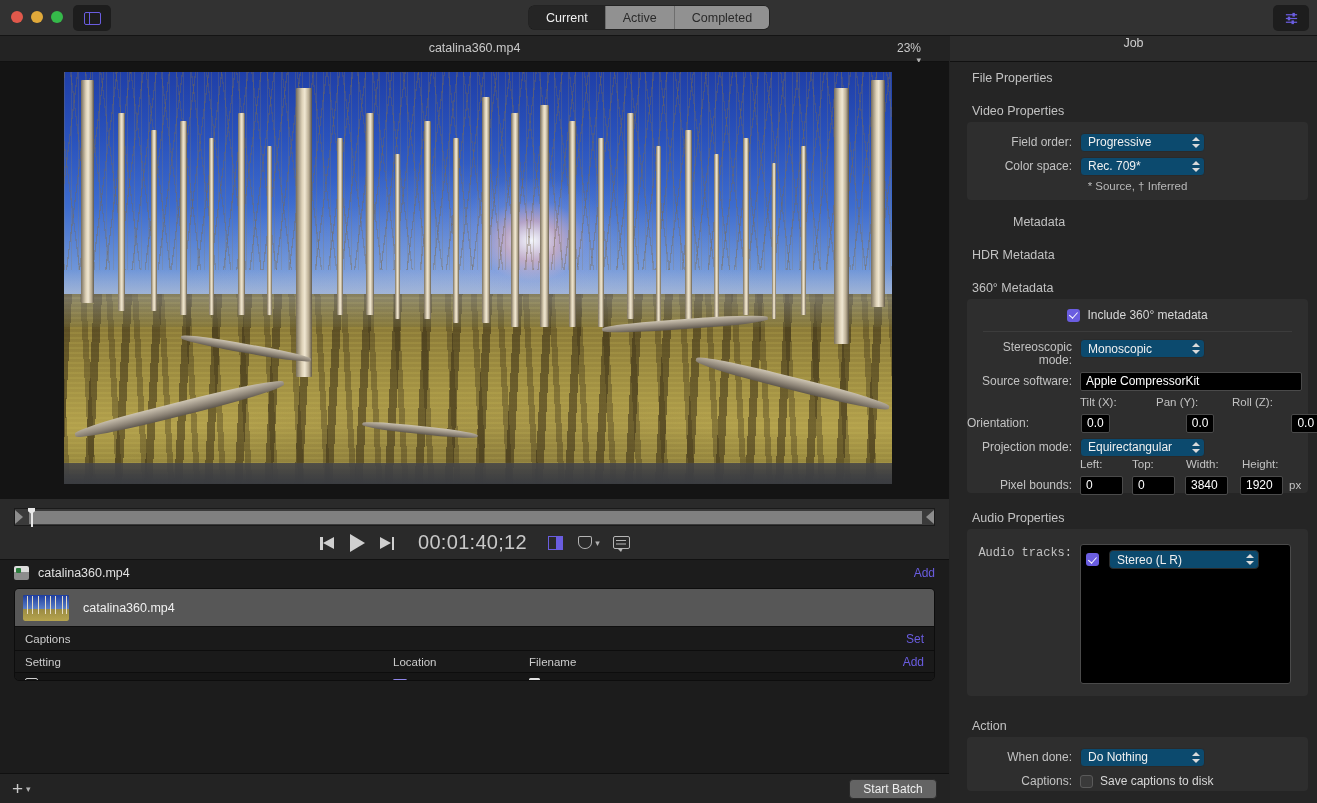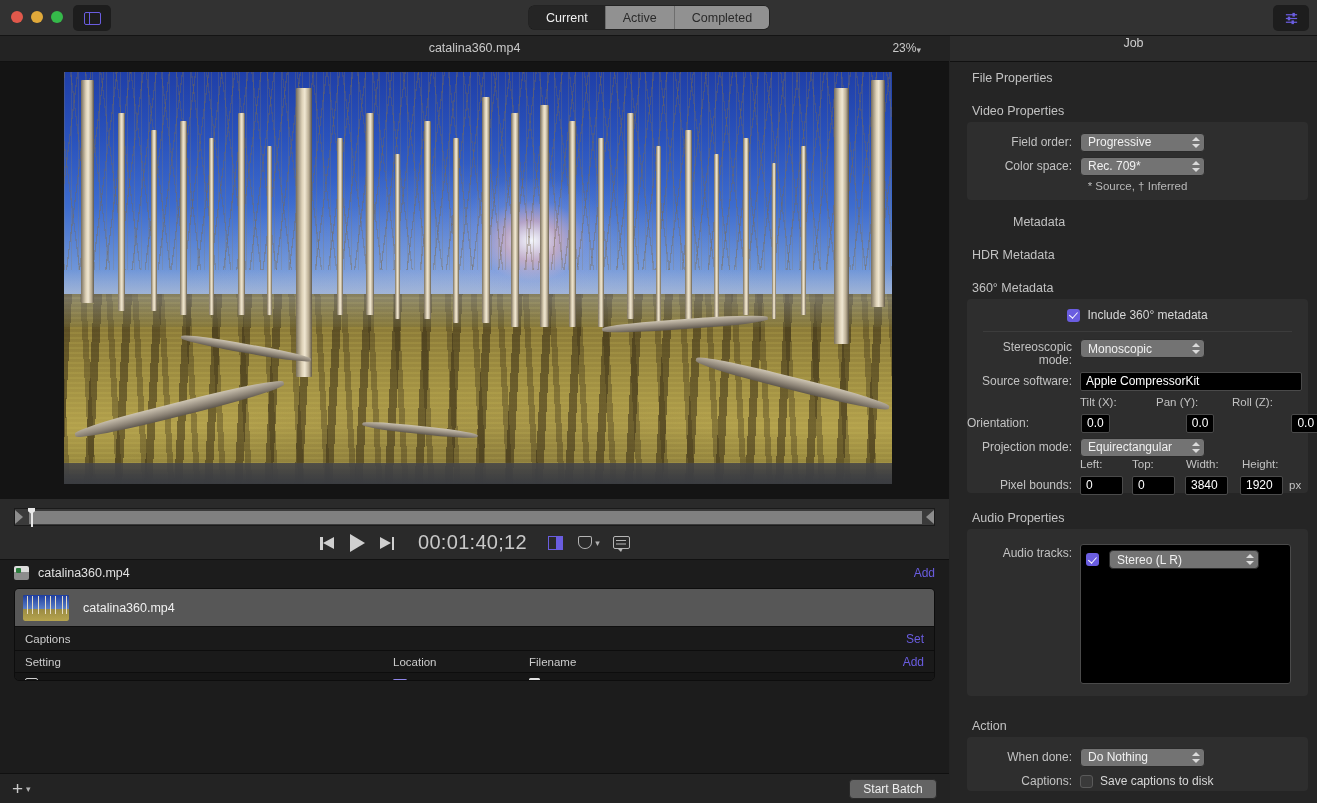--- a/index.html
+++ b/index.html
@@ -84,21 +84,21 @@
     border-bottom: 1px solid #111;
   }
   .subheader .fname {
     position: absolute; left: 0; right: 0; top: 5px;
     text-align: center;
     font-size: 12.5px; color: #c9c9c9;
   }
   .zoom-ctl {
     position: absolute; right: 28px; top: 5px;
     font-size: 12px; color: #c9c9c9;
-    display: flex; align-items: flex-end; gap: 0;
+    display: flex; align-items: flex-end; gap: 0; flex-direction: column;
   }
   .chev { font-size: 9px; color: #b0b0b0; }
 
   .jobheader {
     position: absolute; left: 950px; top: 36px;
     width: 367px; height: 26px;
     background: #2b2b2b;
     border-bottom: 1px solid #111;
     display: flex; align-items: flex-start; justify-content: center;
   }
@@ -410,21 +410,21 @@
     display: flex; align-items: center;
     padding: 0 0 0 0;
     min-height: 22px;
   }
   .flabel {
     font-size: 12px; color: #c2c2c2;
     text-align: right;
     padding-right: 8px;
   }
   .popup {
-    background: #737373;
+    background: #0c4a6e;
     border: 0.5px solid #2a2a2a;
     border-radius: 4px;
     height: 19px;
     display: flex; align-items: center;
     padding: 0 4px 0 7px;
     font-size: 12px; color: #f0f0f0;
     position: relative;
   }
   .popup .pv { flex: 1; white-space: nowrap; overflow: hidden; }
   .stepper {
@@ -739,21 +739,21 @@
         <div class="txtfield" style="width:43px; margin-left:9px;">0</div>
         <div class="txtfield" style="width:43px; margin-left:10px;">3840</div>
         <div class="txtfield" style="width:43px; margin-left:12px;">1920</div>
         <div style="font-size:11.5px;color:#c2c2c2;margin-left:6px;">px</div>
       </div>
     </div>
 
     <div class="sect-title" style="position:absolute; top:449px;">Audio Properties</div>
     <div class="panel" style="position:absolute; top:467px; left:13px; width:341px; height:167px;">
       <div class="frow" style="position:absolute; top:15px; left:0; width:100%; align-items:flex-start;">
-        <div class="flabel" style="width:113px; padding-top:2px;">Audio tracks:</div>
+        <div class="flabel" style="width:113px; padding-top:2px;font-family:Liberation Mono, monospace;">Audio tracks:</div>
         <div class="audio-list" style="width:211px; height:140px;">
           <div style="display:flex; align-items:center;">
             <div class="cbox"></div>
             <div class="popup" style="width:150px; margin-left:10px;">
               <span class="pv">Stereo (L R)</span>
               <span class="stepper"></span>
             </div>
           </div>
         </div>
       </div>

